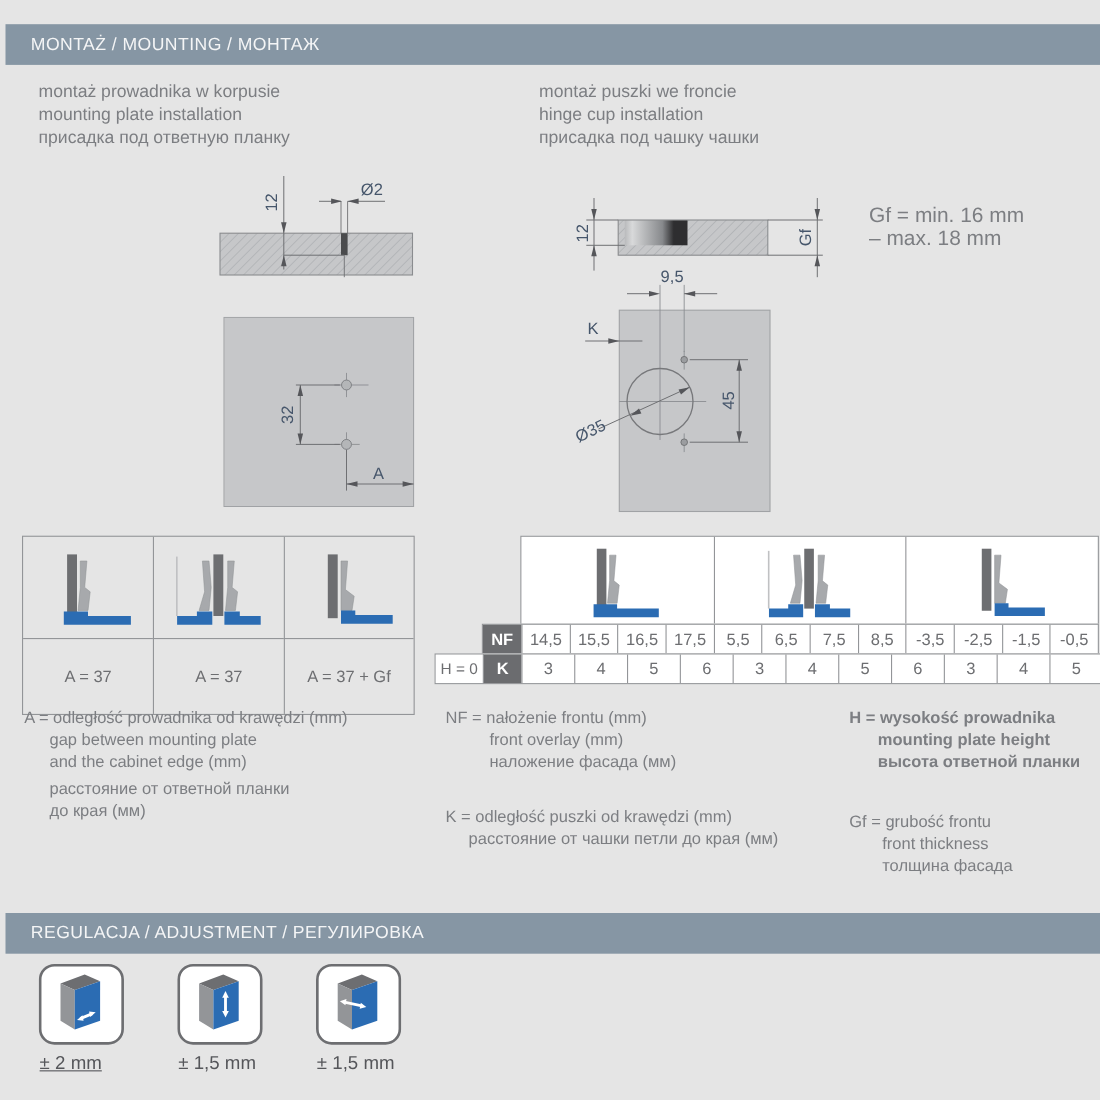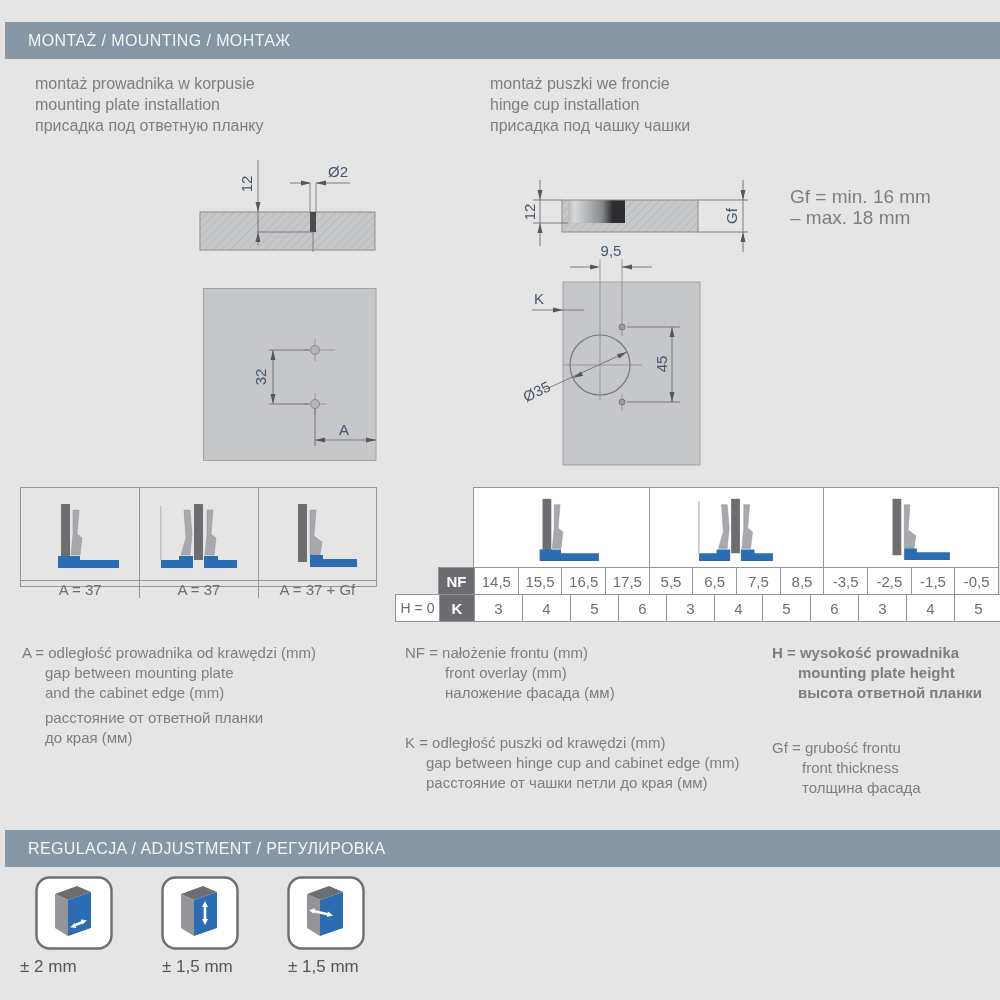--- a/index.html
+++ b/index.html
@@ -7,21 +7,21 @@
         font-family:"Liberation Sans",sans-serif;color:#7c7e82;padding-left:14px;}
   .abs{position:absolute;}
   .bar{position:absolute;left:5px;right:0;height:37px;background:#8696a4;color:#f4f5f6;
        font-size:16px;letter-spacing:0.4px;line-height:37px;padding-left:23px;box-sizing:border-box;}
   .intro{font-size:16px;line-height:21px;color:#7c7e82;}
   .note{font-size:19px;line-height:21px;color:#7c7e82;}
   .legend{font-size:15px;line-height:20px;color:#7c7e82;}
   .legend .ind{display:block;}
   .legend .gap{margin-top:5px;}
   
-  .ltable{position:absolute;left:20px;top:487px;width:357px;height:100px;border:1px solid #939598;
+  .ltable{position:absolute;left:20px;top:487px;width:357px;height:163px;border:1px solid #939598;
           display:grid;grid-template-columns:repeat(3,1fr);grid-template-rows:92px 1fr;box-sizing:border-box;}
   .ltable>div{display:flex;align-items:center;justify-content:center;
               border-left:1px solid #939598;border-top:1px solid #939598;}
   .ltable>div:nth-child(3n+1){border-left:none;}
   .ltable>div:nth-child(-n+3){border-top:none;}
   .lt-label{font-size:15px;color:#6d6e71;}
   
   .rrow{position:absolute;display:grid;box-sizing:border-box;border:1px solid #939598;background:#fff;}
   .rrow>div{display:flex;align-items:center;justify-content:center;border-left:1px solid #939598;
             font-size:15px;color:#6d6e71;}
@@ -270,21 +270,20 @@
   <div class="abs legend" style="left:22px;top:643px;width:360px;">
     <span class="ind">A = odległość prowadnika od krawędzi (mm)</span>
     <span class="ind" style="padding-left:23px;">gap between mounting plate</span>
     <span class="ind" style="padding-left:23px;">and the cabinet edge (mm)</span>
     <span class="ind gap" style="padding-left:23px;">расстояние от ответной планки</span>
     <span class="ind" style="padding-left:23px;">до края (мм)</span>
   </div>
 
   <div class="abs legend" style="left:405px;top:733px;width:380px;">
     <span class="ind">K = odległość puszki od krawędzi (mm)</span>
-    <span class="ind" style="padding-left:21px;">gap between hinge cup and cabinet edge (mm)</span>
     <span class="ind" style="padding-left:21px;">расстояние от чашки петли до края (мм)</span>
   </div>
 
   <div class="abs legend" style="left:772px;top:643px;width:220px;font-weight:bold;">
     <span class="ind">H = wysokość prowadnika</span>
     <span class="ind" style="padding-left:26px;">mounting plate height</span>
     <span class="ind" style="padding-left:26px;">высота ответной планки</span>
   </div>
 
   <div class="abs legend" style="left:772px;top:738px;width:220px;">
@@ -318,17 +317,17 @@
   <svg class="abs" style="left:287px;top:876px;" width="78" height="75" viewBox="0 0 78 75">
     <rect x="1.5" y="1.5" width="75" height="71" rx="13" fill="#fff" stroke="#6d6e71" stroke-width="2.4"></rect>
     <polygon points="20,18 42,10 56,16 33,24" fill="#6d6e71"></polygon>
     <polygon points="20,18 33,24 33,60 20,52" fill="#939598"></polygon>
     <polygon points="33,24 56,16 56,52 33,60" fill="#2b6cb3"></polygon>
     <line x1="26" y1="35" x2="42" y2="38.5" stroke="#fff" stroke-width="2.6"></line>
     <polygon points="22,34.2 28,32.2 27,37.8" fill="#fff"></polygon>
     <polygon points="46,39.4 40,41 41,35.6" fill="#fff"></polygon>
   </svg>
 
-  <div class="adj-label" style="left:20px;">± 2 mm</div>
+  <div class="adj-label" style="left:36px;text-decoration:underline;">± 2 mm</div>
   <div class="adj-label" style="left:162px;">± 1,5 mm</div>
   <div class="adj-label" style="left:288px;">± 1,5 mm</div>
 
 </div>
 
 </body></html>

